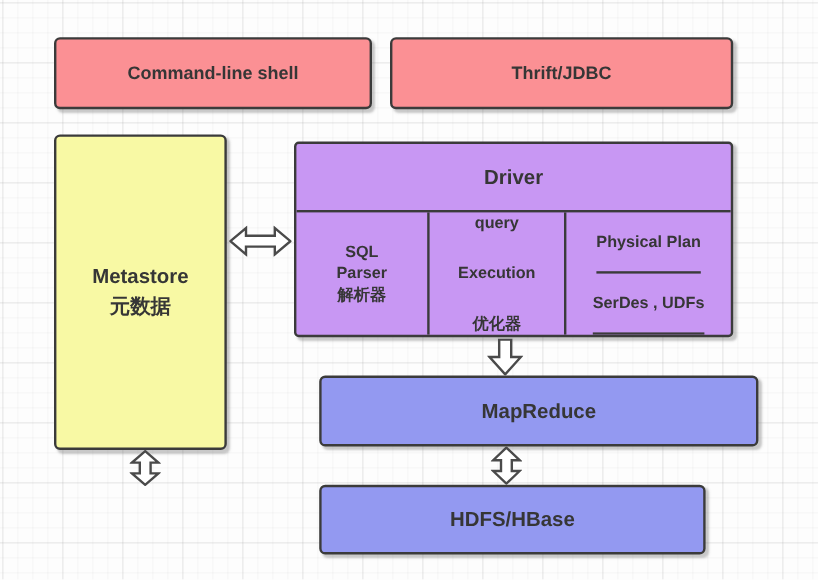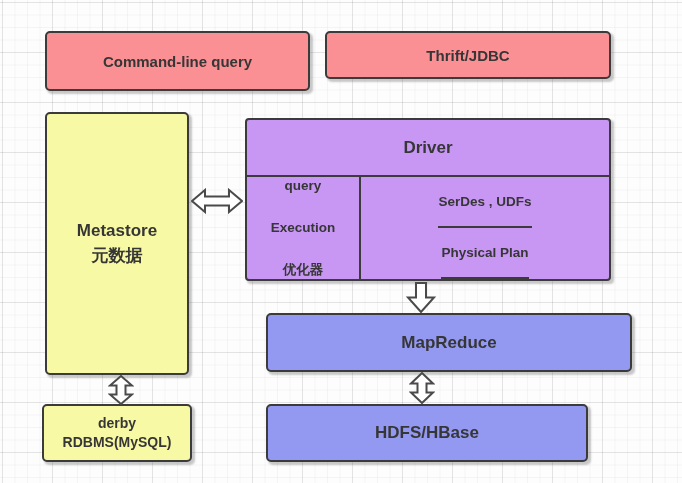--- a/index.html
+++ b/index.html
@@ -71,65 +71,66 @@
   .arrow{position:absolute;}
   .arrow svg{display:block;}
   .line{display:block;}
 </style>
 </head>
 <body>
 
 <div class="canvas">
 
   <div class="box pink fs-15" style="left:45px;top:31px;width:265px;height:60px;">
-    <span class="line">Command-line query</span>
+    <span class="line">Command-line shell</span>
   </div>
 
-  <div class="box pink fs-15" style="left:325px;top:31px;width:286px;height:48px;">
+  <div class="box pink fs-15" style="left:325px;top:31px;width:286px;height:60px;">
     <span class="line">Thrift/JDBC</span>
   </div>
 
   <div class="box yellow fs-17" style="left:45px;top:112px;width:144px;height:263px;">
     <span class="line">Metastore</span>
     <span class="line" style="font-size:17px;margin-top:3px;">元数据</span>
   </div>
 
   <div class="driver-group">
     <div class="driver-header">
       <span>Driver</span>
     </div>
     <div class="driver-cols">
+      <div class="driver-col col-parser fs-13">
+        <span class="line">SQL</span>
+        <span class="line">Parser</span>
+        <span class="line">解析器</span>
+      </div>
       <div class="driver-col col-optimizer fs-13">
         <span class="line">query</span>
         <span class="line">Execution</span>
         <span class="line">优化器</span>
       </div>
       <div class="driver-col col-right">
+        <div class="right-cell top">
+          <span>Physical Plan</span>
+        </div>
         <div class="right-cell mid">
           <span>SerDes , UDFs</span>
-        </div>
-        <div class="right-cell top">
-          <span>Physical Plan</span>
         </div>
       </div>
     </div>
   </div>
 
   <div class="box blue fs-17" style="left:245px;top:313px;width:366px;height:59px;">
     <span class="line">MapReduce</span>
   </div>
 
   <div class="box blue fs-17" style="left:245px;top:404px;width:322px;height:58px;">
     <span class="line">HDFS/HBase</span>
   </div>
 
-  <div class="box yellow fs-14" style="left:42px;top:404px;width:150px;height:58px;">
-    <span class="line">derby</span>
-    <span class="line">RDBMS(MySQL)</span>
-  </div>
 
   <div class="arrow" style="left:191px;top:188px;">
     <svg width="52" height="26" viewBox="0 0 52 26">
       <path d="M1,13 L14,2 L14,8.5 L38,8.5 L38,2 L51,13 L38,24 L38,17.5 L14,17.5 L14,24 Z" fill="#ffffff" stroke="#4a4a4a" stroke-width="2" stroke-linejoin="miter"></path>
     </svg>
   </div>
 
   <div class="arrow" style="left:406px;top:282px;">
     <svg width="30" height="31" viewBox="0 0 30 31">
       <path d="M10,1 L20,1 L20,15.5 L28,15.5 L15,30 L2,15.5 L10,15.5 Z" fill="#ffffff" stroke="#4a4a4a" stroke-width="2" stroke-linejoin="miter"></path>

